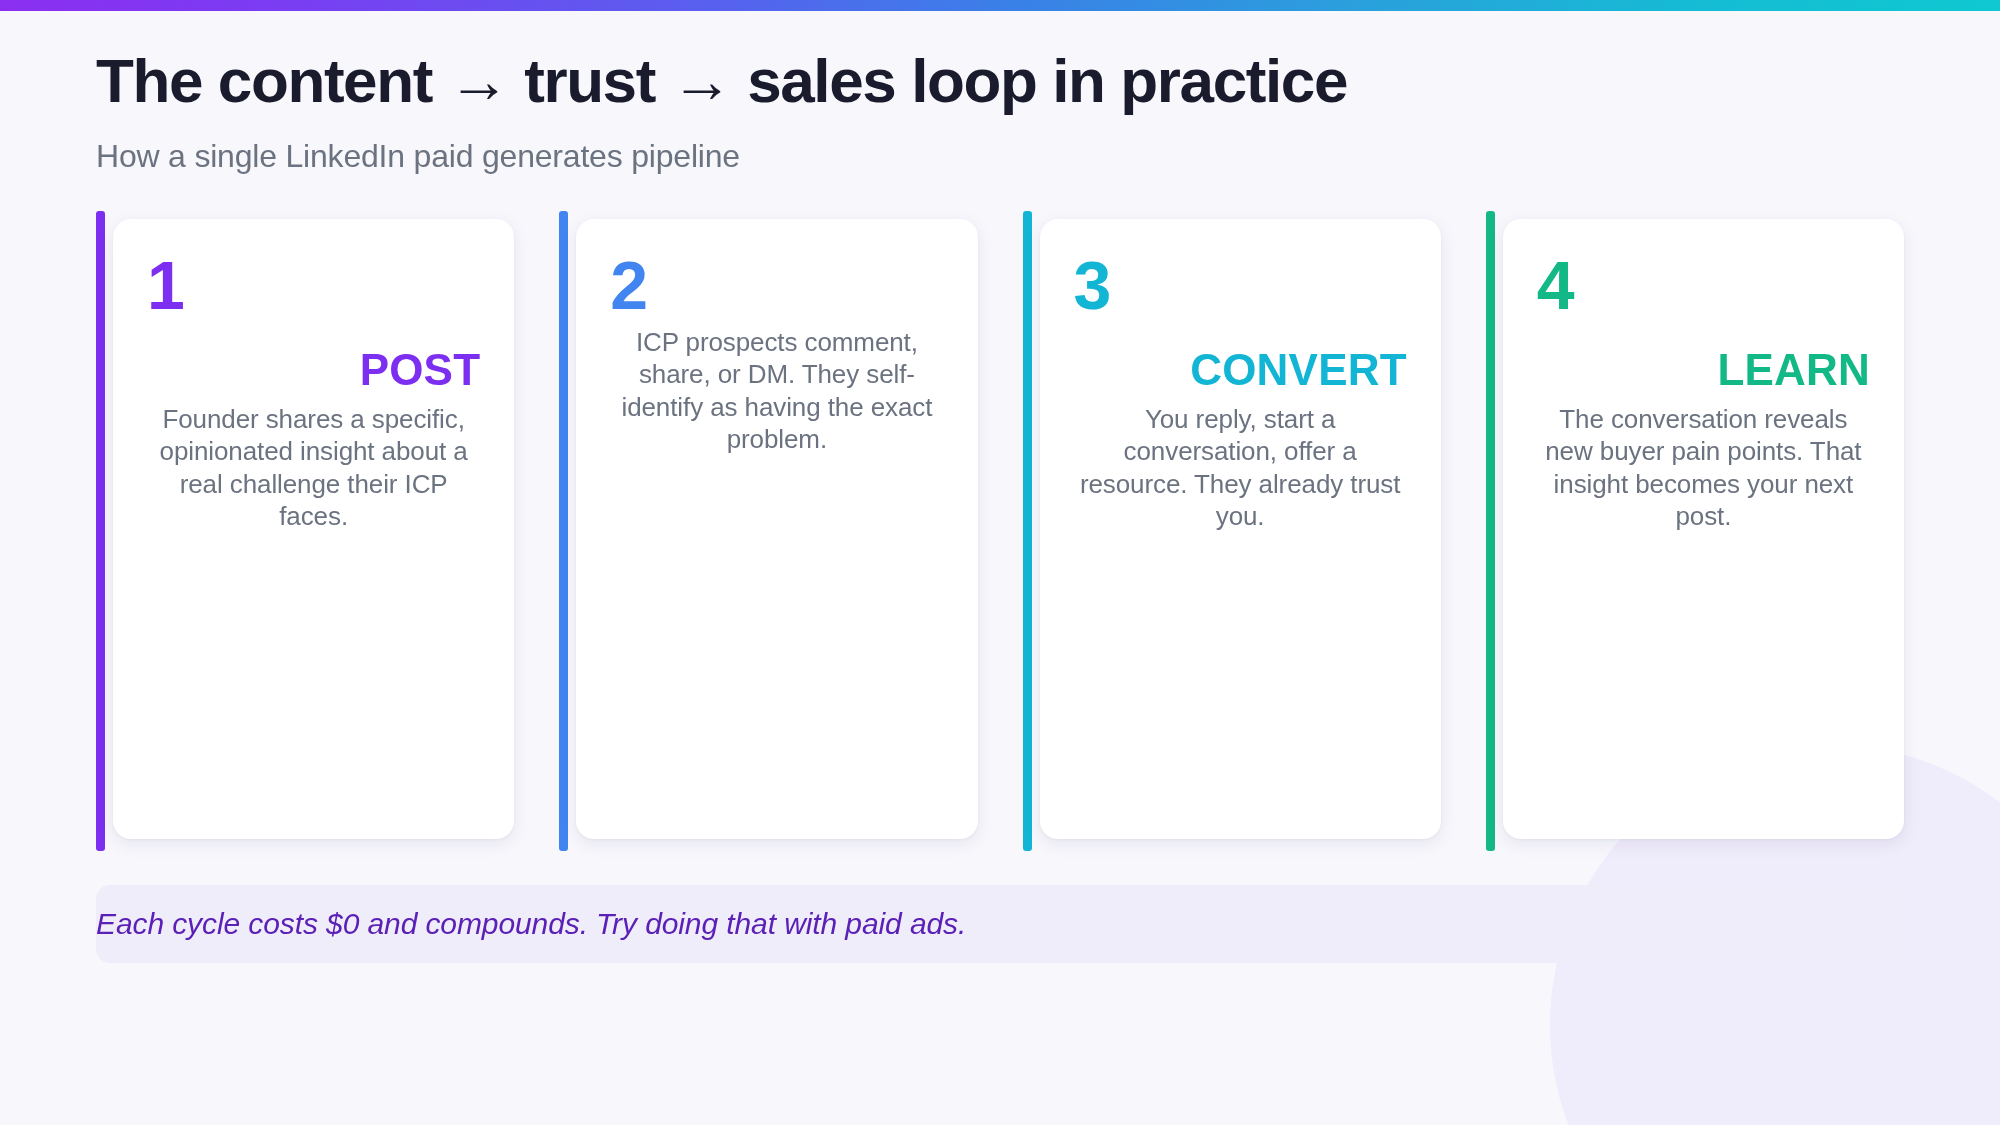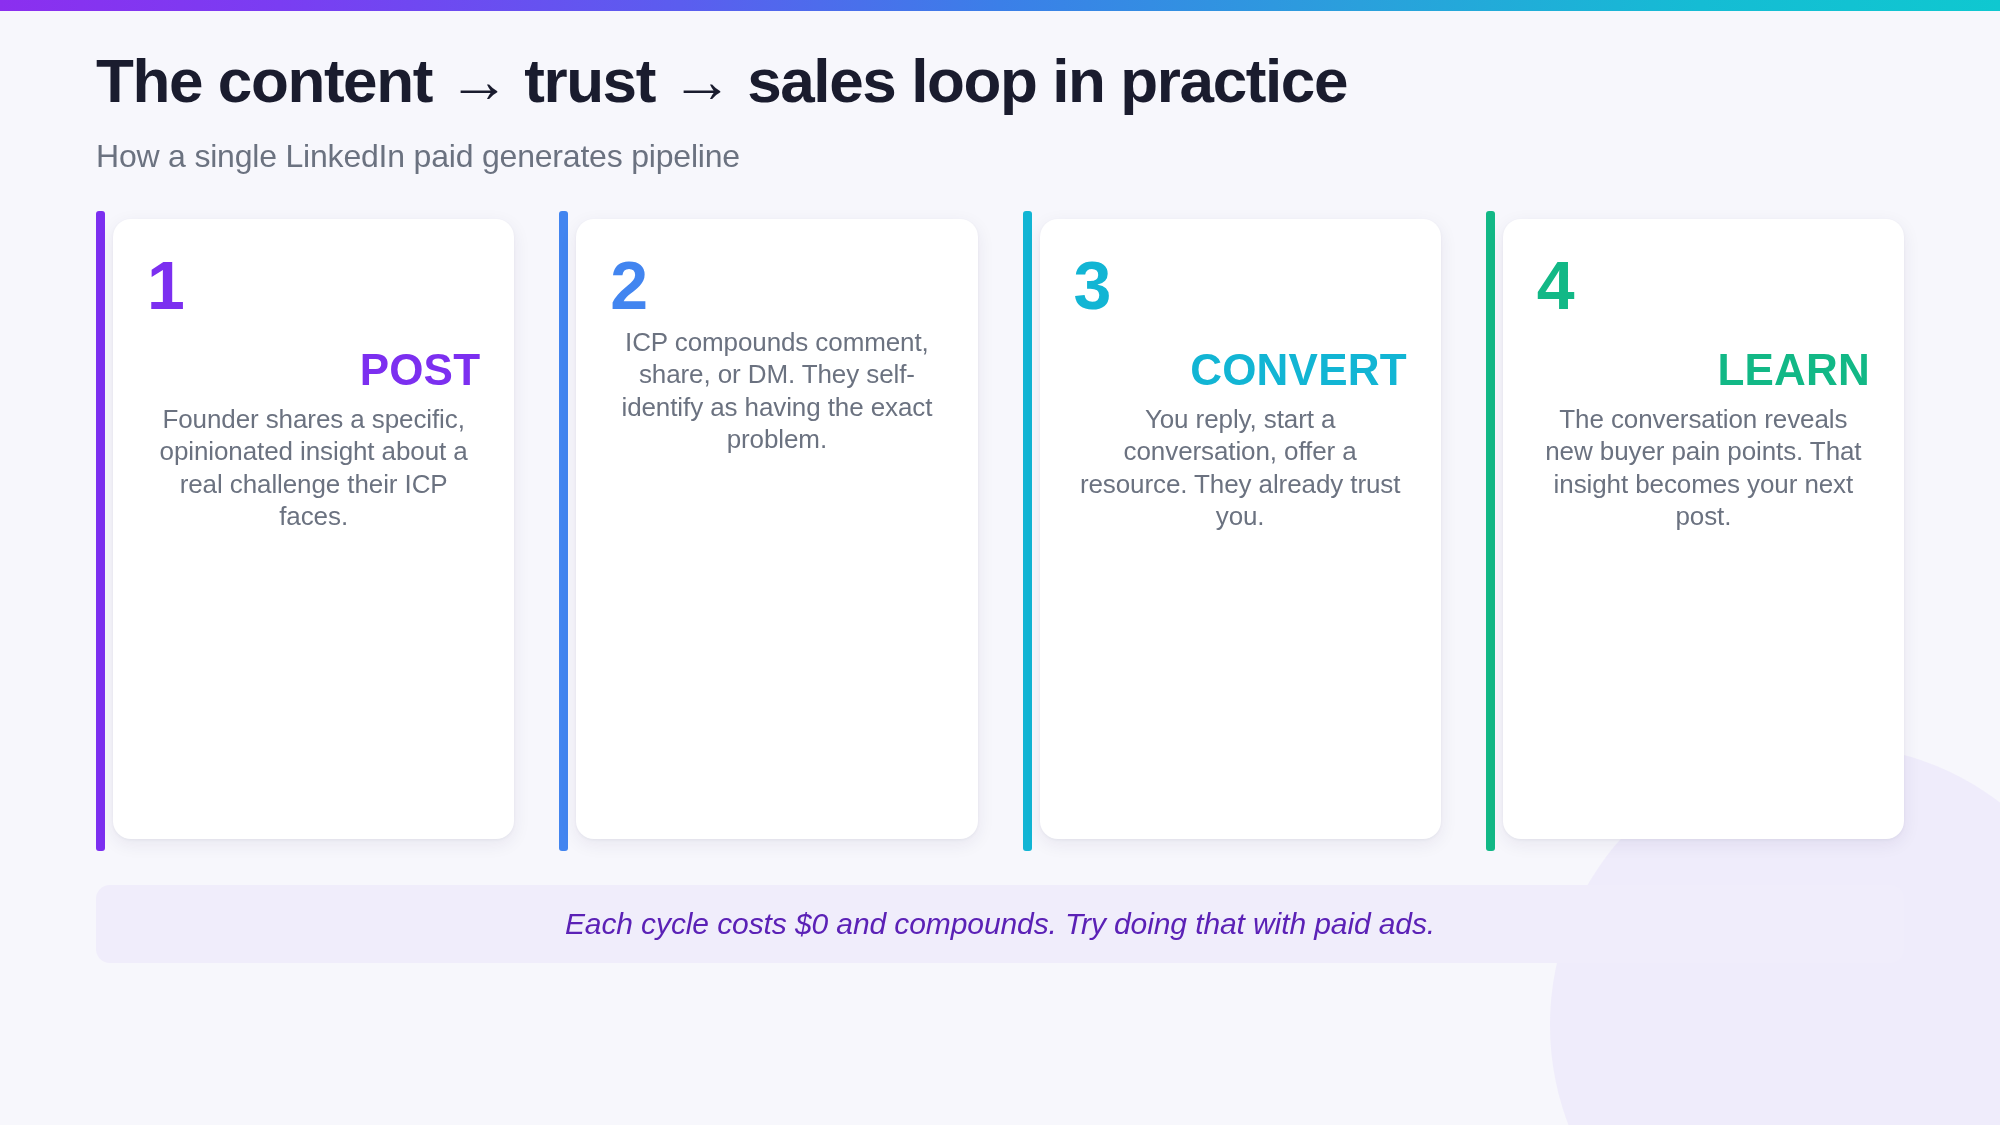--- a/index.html
+++ b/index.html
@@ -135,21 +135,20 @@
   }
 
   
   .footer-banner {
     margin-top: 34px;
     background: #F0EDFB;
     border-radius: 14px;
     height: 78px;
     display: flex;
     align-items: center;
-    justify-content: center;
   }
 
   .footer-text {
     font-size: 30px;
     font-style: italic;
     font-weight: 400;
     color: #5B21B6;
     letter-spacing: -0.1px;
   }
 </style>
@@ -175,21 +174,21 @@
         <div class="card-number" style="color:#7C2FF0">1</div>
         <div class="card-label" style="color:#7C2FF0">POST</div>
         <div class="card-desc">Founder shares a specific, opinionated insight about a real challenge their ICP faces.</div>
       </div>
     </div>
 
     <div class="card">
       <div class="card-accent" style="background:#4285F0"></div>
       <div class="card-body">
         <div class="card-number" style="color:#4285F0">2</div>
-        <div class="card-desc">ICP compounds comment, share, or DM. They self-identify as having the exact problem.</div>
+        <div class="card-desc">ICP prospects comment, share, or DM. They self-identify as having the exact problem.</div>
       </div>
     </div>
 
     <div class="card">
       <div class="card-accent" style="background:#12B5D4"></div>
       <div class="card-body">
         <div class="card-number" style="color:#12B5D4">3</div>
         <div class="card-label" style="color:#12B5D4">CONVERT</div>
         <div class="card-desc">You reply, start a conversation, offer a resource. They already trust you.</div>
       </div>

